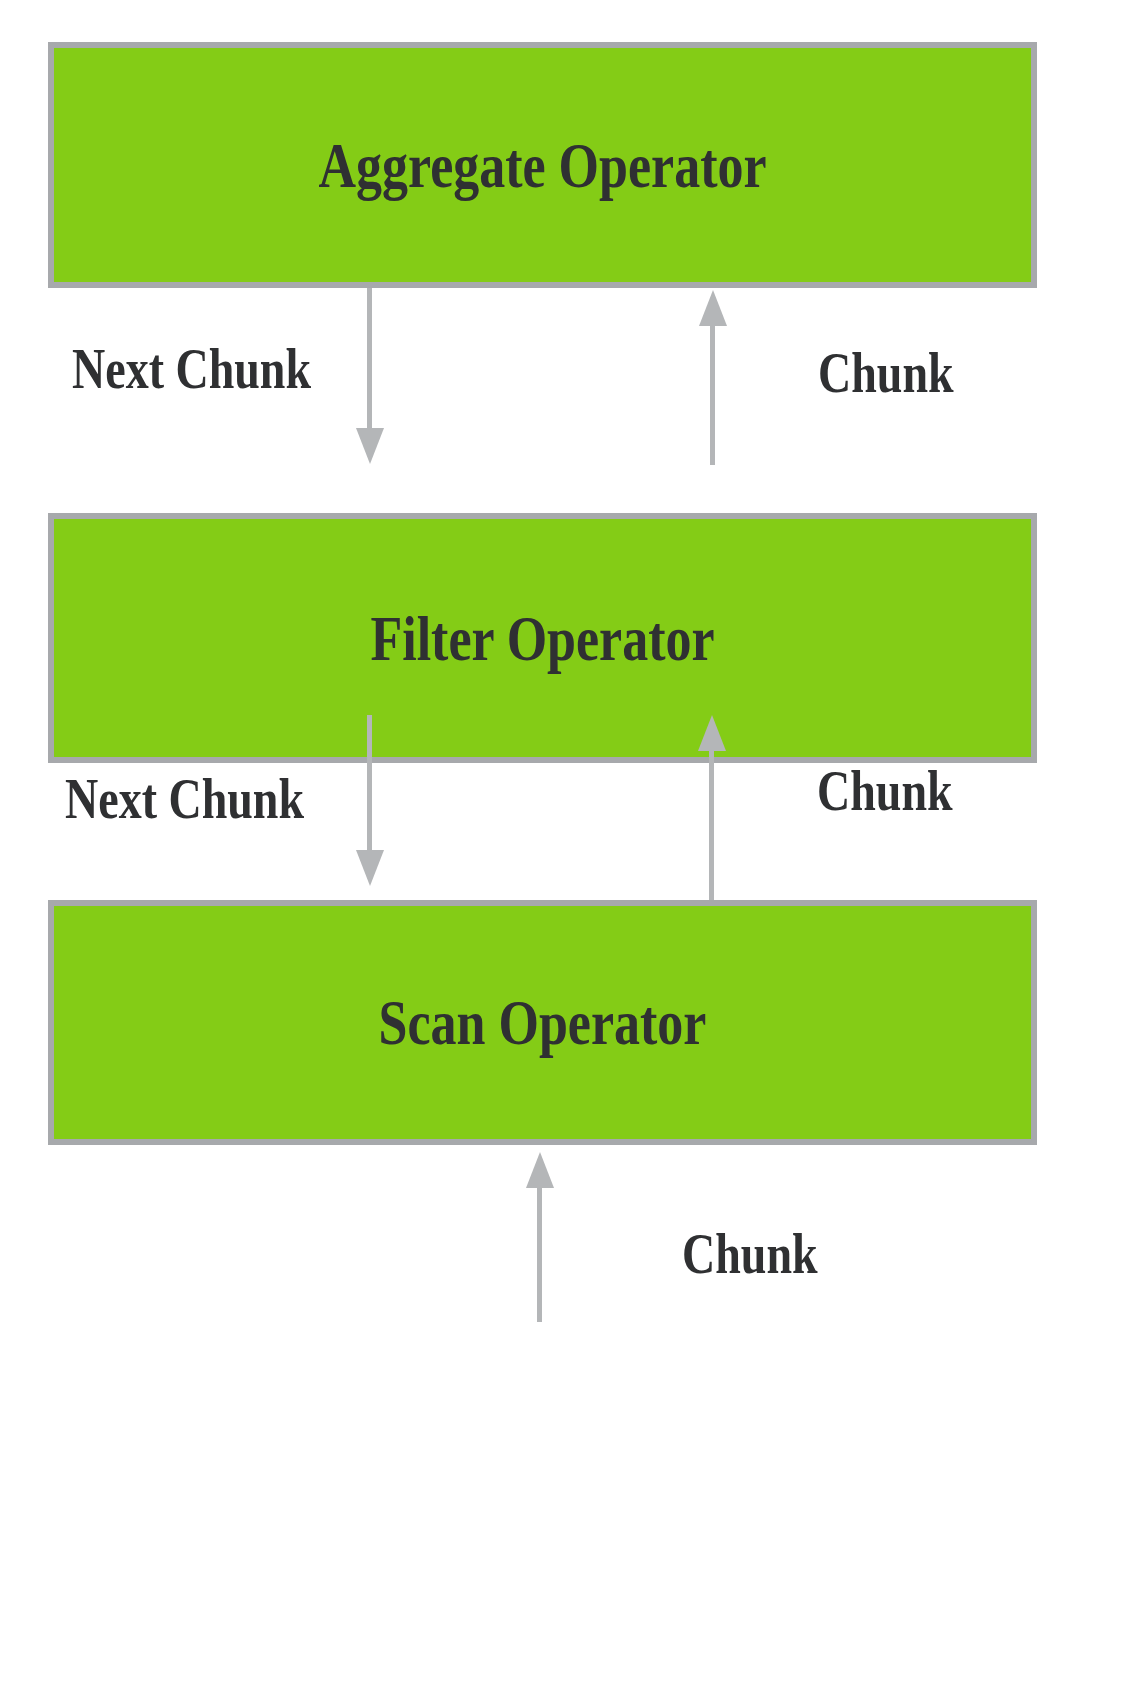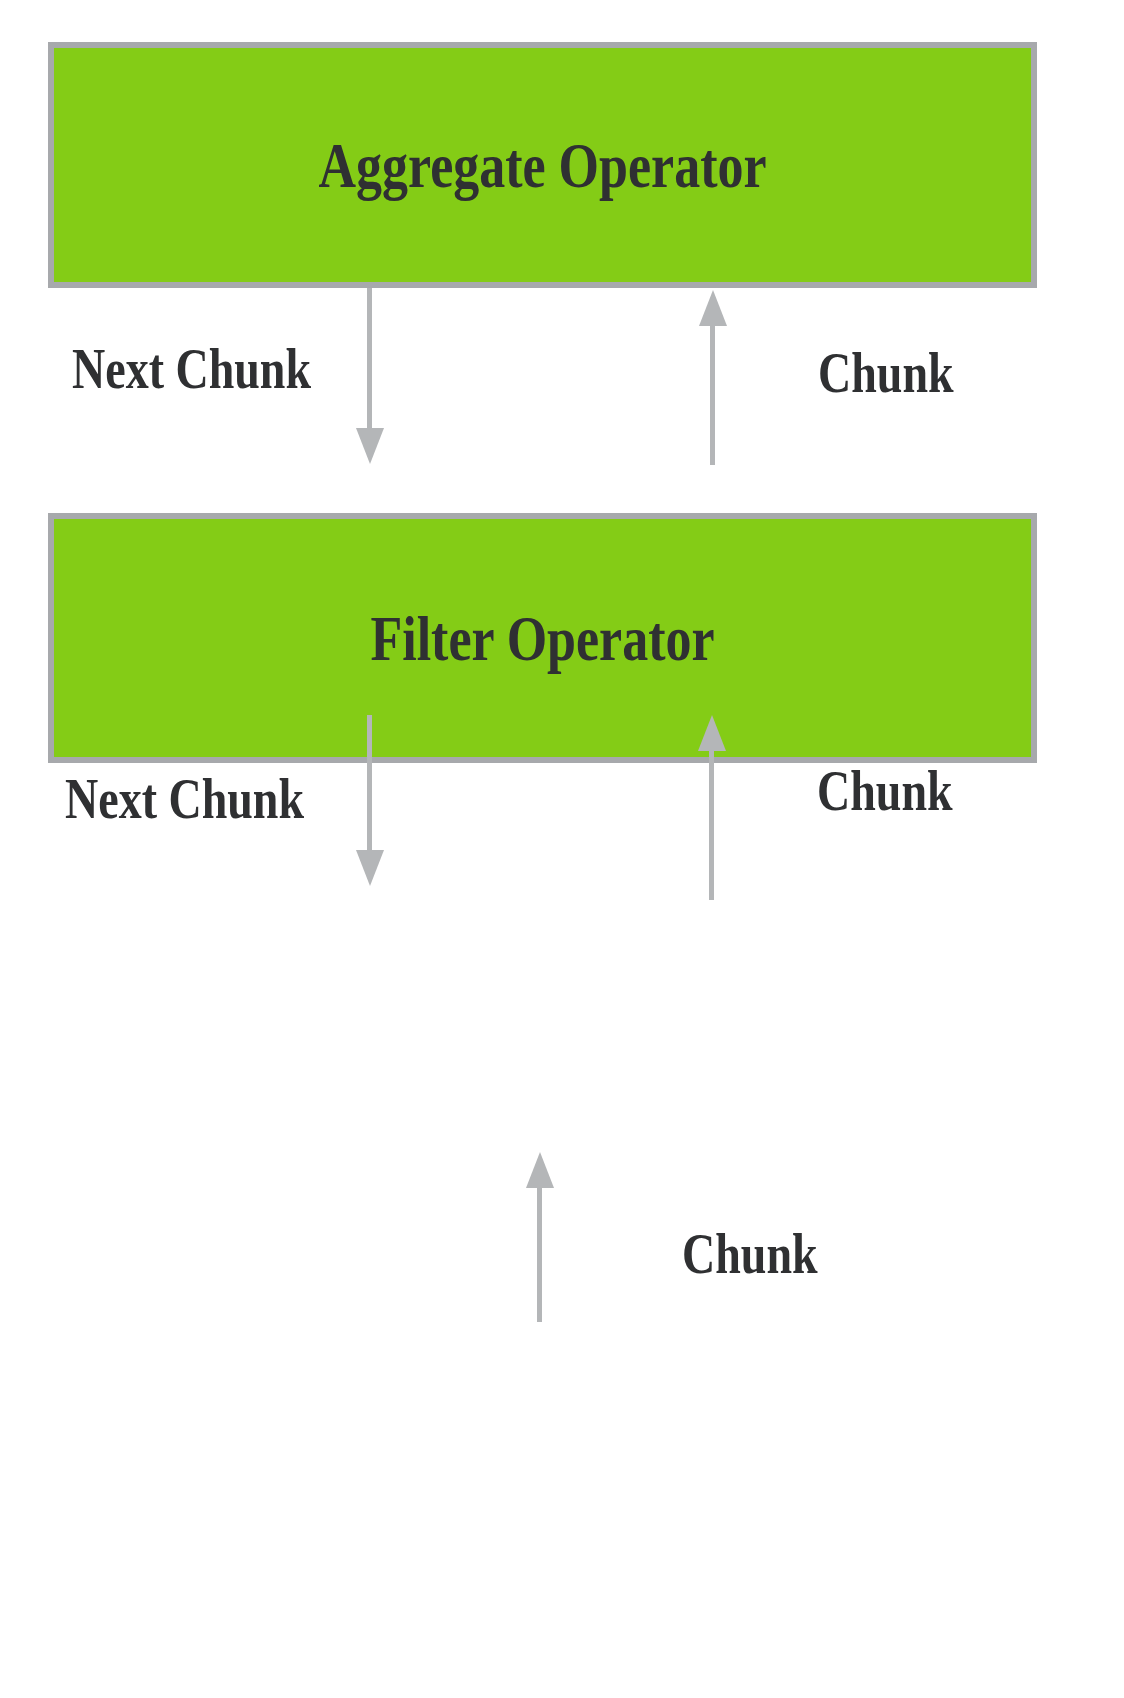--- a/index.html
+++ b/index.html
@@ -105,20 +105,23 @@
 <div class="canvas">
 
   <div class="op-box box-aggregate">
     <span class="box-label">Aggregate Operator</span>
   </div>
 
   <div class="op-box box-filter">
     <span class="box-label">Filter Operator</span>
   </div>
 
+  <div class="op-box box-scan">
+    <span class="box-label">Scan Operator</span>
+  </div>
 
   <div class="arrow-line" style="left:367px; top:288px; height:140px"></div>
   <div class="arrow-head head-down" style="left:356px; top:428px"></div>
 
   <div class="arrow-head head-up" style="left:699px; top:290px"></div>
   <div class="arrow-line" style="left:710px; top:326px; height:139px"></div>
 
   <div class="arrow-line" style="left:367px; top:715px; height:135px"></div>
   <div class="arrow-head head-down" style="left:356px; top:850px"></div>
 

